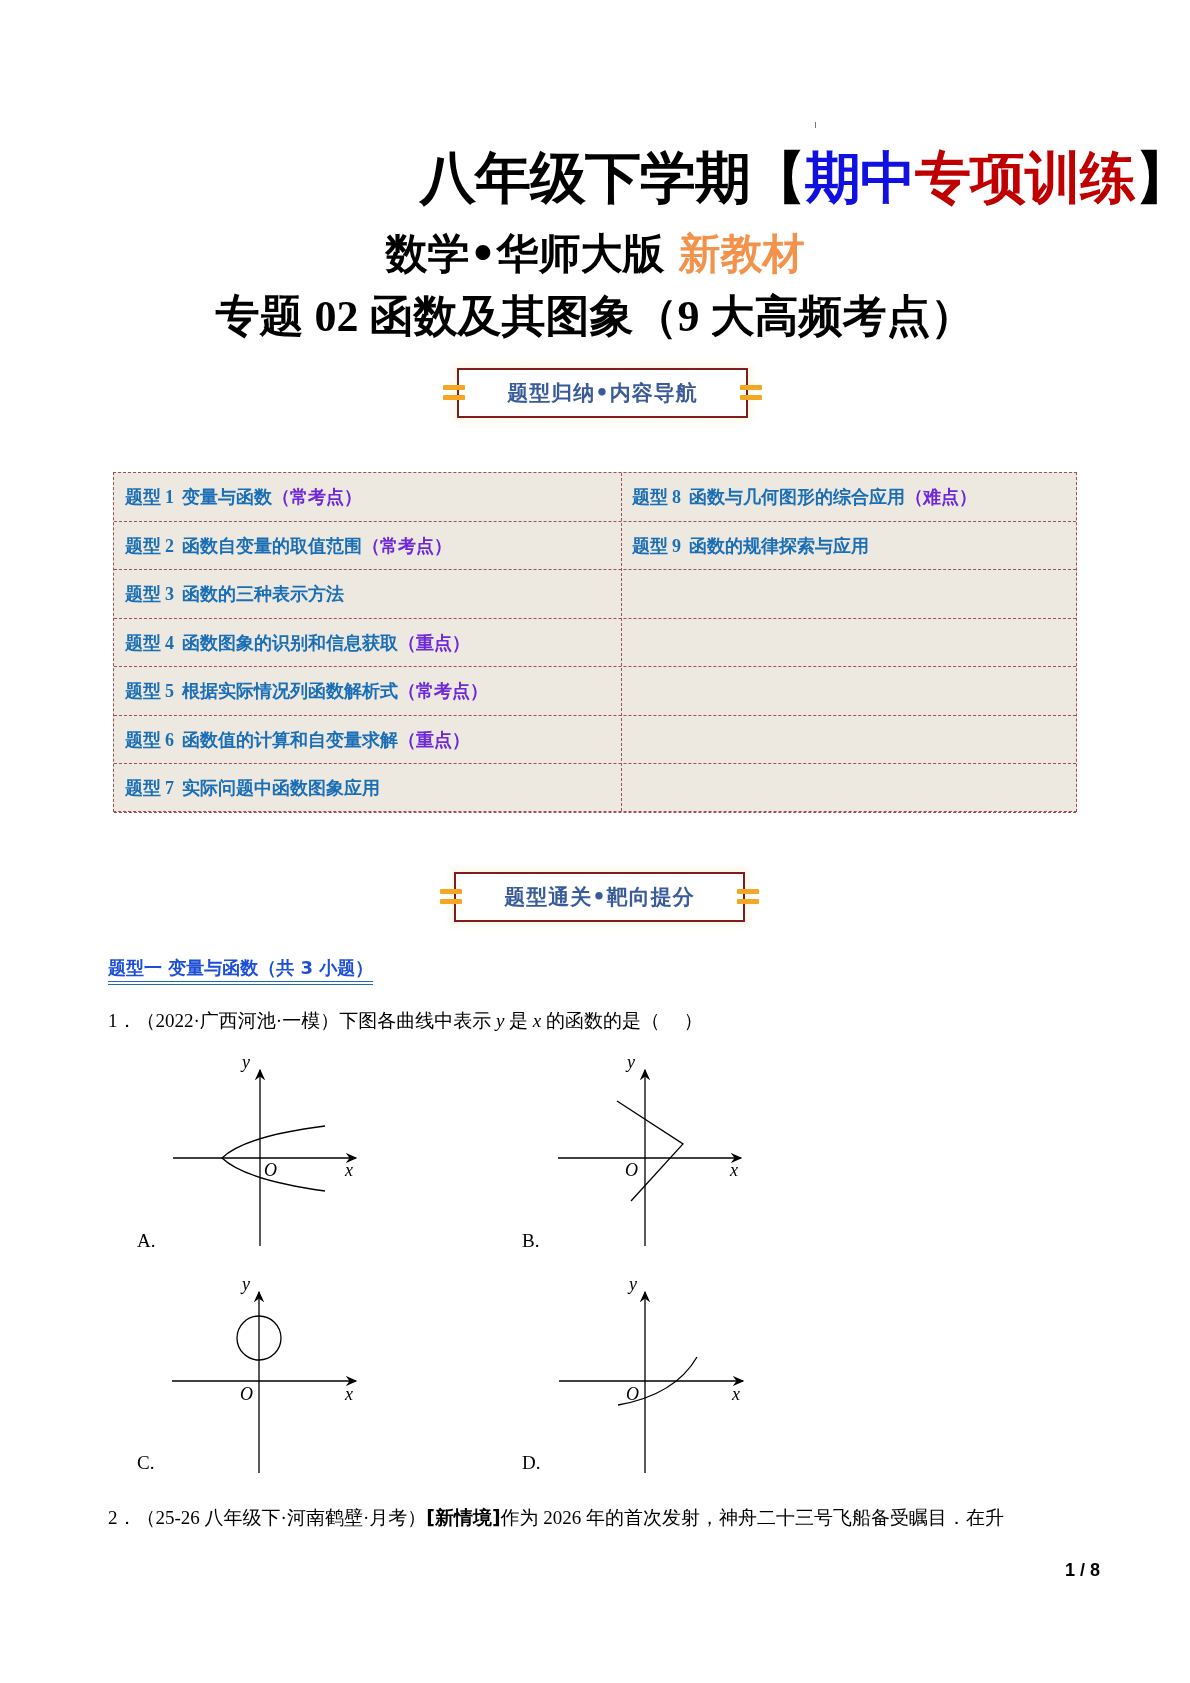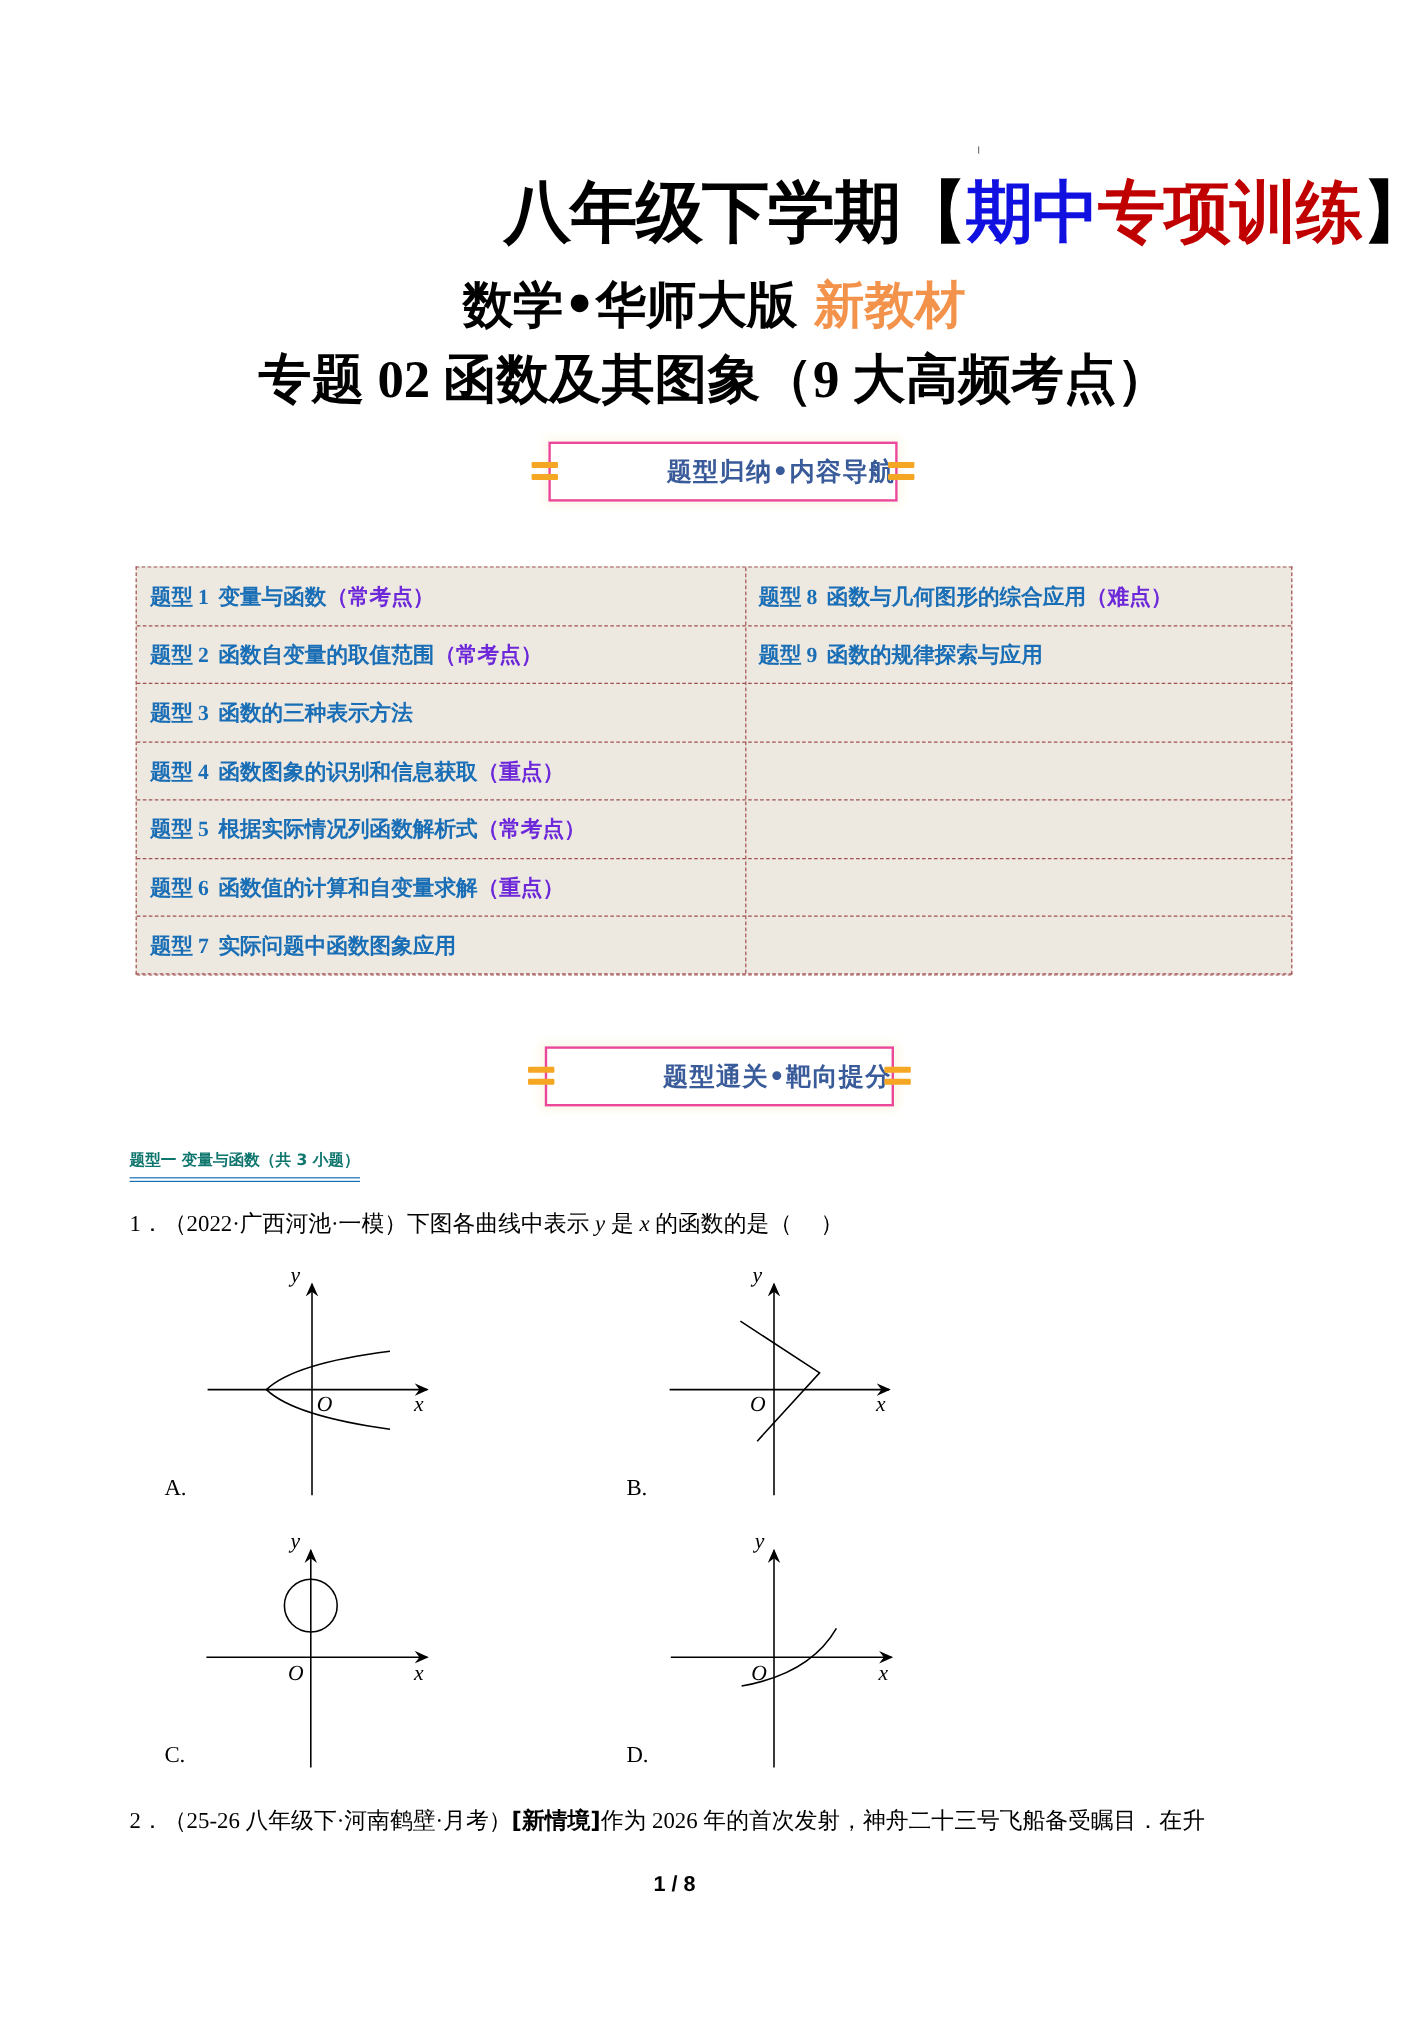--- a/index.html
+++ b/index.html
@@ -5,39 +5,39 @@
   html,body{margin:0;padding:0;background:#fff;}
   body{width:1190px;height:1683px;position:relative;overflow:hidden;font-family:"Liberation Serif","DejaVu Serif",serif;color:#000;}
   .abs{position:absolute;}
   .tick{left:815px;top:122px;width:1px;height:6px;background:#777;}
   .title1{left:0;width:1190px;top:146px;text-align:right;font-family:"DejaVu Sans","Liberation Sans",sans-serif;font-weight:bold;font-size:56px;line-height:64px;letter-spacing:-1px;}
   .title1 .blue{color:#1010e0;}
   .title1 .red{color:#c00000;}
   .title2{left:0;width:1190px;top:228px;text-align:center;font-family:"DejaVu Sans","Liberation Sans",sans-serif;font-weight:bold;font-size:42px;line-height:52px;}
   .title2 .orange{color:#f3924a;margin-left:14px;}
   .title3{left:0;width:1190px;top:296px;text-align:center;font-family:"Liberation Serif","DejaVu Serif",serif;font-weight:bold;font-size:44px;line-height:42px;}
-  .banner{border:2px solid #ec4899;background:#fff;box-shadow:0 0 8px 4px #fbf7e8;display:flex;align-items:center;justify-content:flex-end;}
+  .banner{border:2px solid #7f1d1d;background:#fff;box-shadow:0 0 8px 4px #fbf7e8;display:flex;align-items:center;justify-content:center;}
   .banner .txt{font-family:"DejaVu Sans","Liberation Sans",sans-serif;font-weight:bold;color:#3a5b9a;font-size:21px;letter-spacing:1px;}
   .eq{position:absolute;width:22px;height:16px;}
   .eq::before,.eq::after{content:"";position:absolute;left:0;width:22px;height:5px;background:#f5a623;border-radius:1px;}
   .eq::before{top:0;} .eq::after{top:10px;}
   .nav-table{left:113px;top:472px;width:964px;height:340px;background:#ede9e1;border:1px dashed #a05050;box-sizing:border-box;}
   .row{position:absolute;left:0;width:100%;height:48.5px;border-bottom:1px dashed #a05050;box-sizing:border-box;}
   .row:last-child{border-bottom:none;}
   .vdiv{position:absolute;left:507px;top:0;height:100%;border-left:1px dashed #a05050;}
   .cell{position:absolute;top:0;height:48px;line-height:48px;font-family:"DejaVu Sans","Liberation Sans",sans-serif;font-weight:bold;font-size:18px;color:#1a6eb5;white-space:nowrap;}
   .cell.left{left:11px;} .cell.right{left:518px;}
   .cell .num{font-family:"Liberation Serif","DejaVu Serif",serif;margin:0 8px 0 4px;}
   .cell .tag{color:#6d28d9;}
-  .sec-head{left:108px;top:956px;font-family:"DejaVu Sans","Liberation Sans",sans-serif;font-weight:bold;font-size:13px;color:#0f766e;border-bottom:4px double #1a6eb5;padding-bottom:1px;line-height:24px;}
+  .sec-head{left:108px;top:956px;font-family:"DejaVu Sans","Liberation Sans",sans-serif;font-weight:bold;font-size:18px;color:#1d4ed8;border-bottom:4px double #1a6eb5;padding-bottom:1px;line-height:24px;}
   .q{font-size:19px;line-height:26px;white-space:nowrap;}
   .q b{font-family:"DejaVu Sans","Liberation Sans",sans-serif;font-weight:bold;}
   .graph{position:absolute;}
   .optlabel{position:absolute;font-size:19px;}
-  .page{left:12px;width:1100px;top:1560px;text-align:center;font-weight:bold;font-size:18px;font-family:"Liberation Sans","DejaVu Sans",sans-serif;}
+  .page{left:0;width:1100px;top:1560px;text-align:right;font-weight:bold;font-size:18px;font-family:"Liberation Sans","DejaVu Sans",sans-serif;}
 </style>
 </head>
 <body>
 
 <div class="abs tick"></div>
 
 <div class="abs title1">
   <span>八年级下学期【</span><span class="blue">期中</span><span class="red">专项训练</span><span>】</span>
 </div>
 

